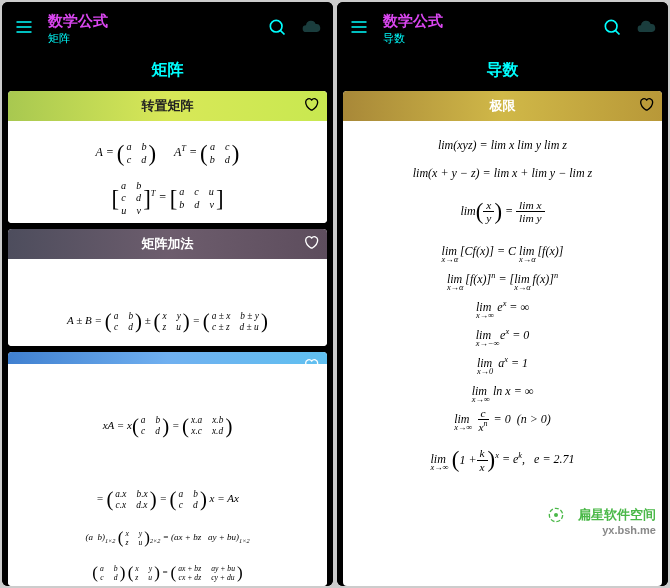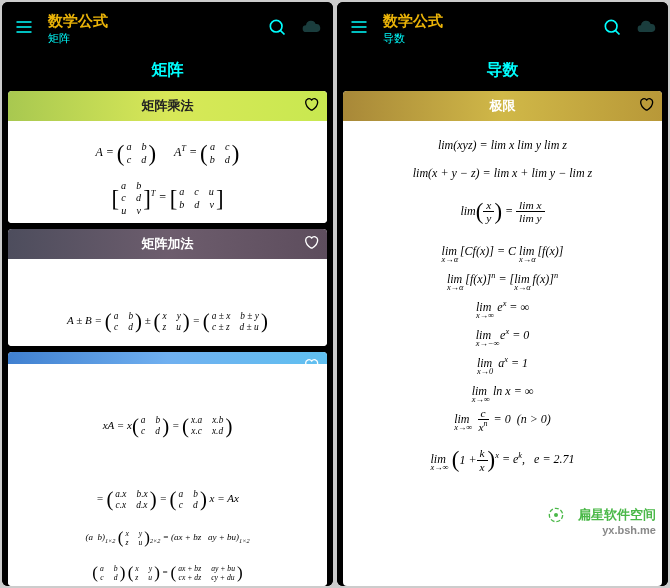--- a/index.html
+++ b/index.html
@@ -24,21 +24,21 @@
   background: #000;
   padding: 10px 12px 8px;
   display: flex;
   align-items: center;
   gap: 14px;
 }
 .menu-icon, .search-icon, .cloud-icon { color: #00ffff; }
 .menu-icon svg, .search-icon svg, .cloud-icon svg { width: 20px; height: 20px; }
 .cloud-icon { color: #1a3d3d; }
 .title-block { flex: 1; }
-.app-title { color: #eab308; font-weight: bold; font-size: 15px; }
+.app-title { color: #d946ef; font-weight: bold; font-size: 15px; }
 .app-subtitle { color: #00ffff; font-size: 11px; }
 .page-header {
   background: #000;
   color: #00ffff;
   text-align: center;
   font-weight: bold;
   font-size: 16px;
   padding: 6px 0 10px;
 }
 .content {
@@ -142,21 +142,21 @@
           <path d="M19 18H6a4 4 0 010-8 6 6 0 0111.6-1.5A4.5 4.5 0 0119 18z"></path>
         </svg>
     </span>
   </div>
   <div class="page-header">矩阵</div>
 
   <div class="content">
 
     <div class="card">
       <div class="card-header grad-green">
-        <span class="card-header-text">矩阵乘法</span>
+        <span class="card-header-text">转置矩阵</span>
         <span class="heart-icon">
           <svg viewBox="0 0 24 24" fill="none" stroke="currentColor" stroke-width="2">
               <path d="M12 21s-8-5-8-12a5 5 0 019-3 5 5 0 019 3c0 7-8 12-8 12z"></path>
             </svg>
         </span>
       </div>
       <div class="card-body">
         <div class="formula">
           A = <span class="mtx">
               <span class="mtx-p">(</span>

